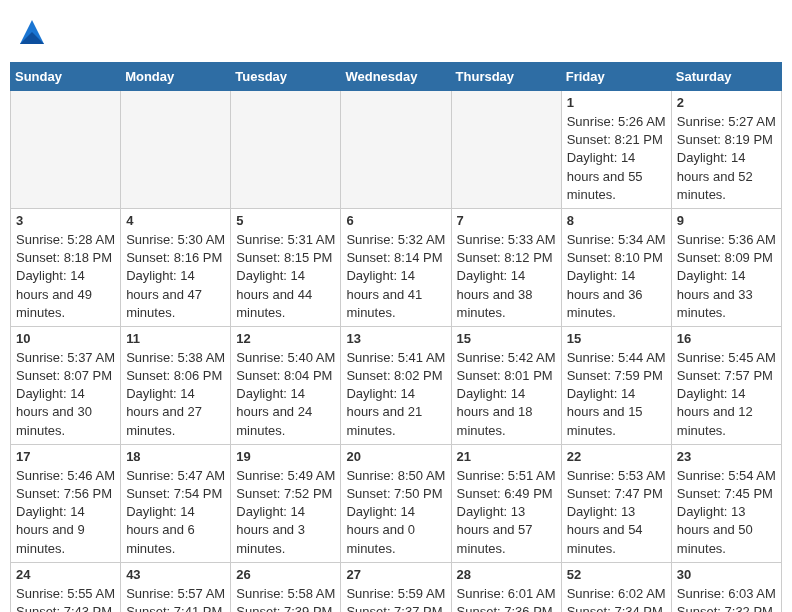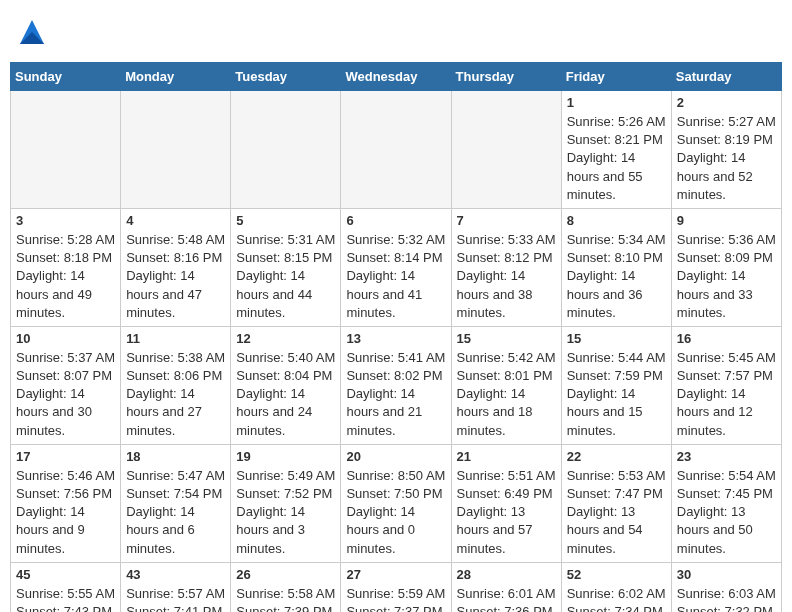--- a/index.html
+++ b/index.html
@@ -135,21 +135,21 @@
       </tr>
       <tr>
         <td>
           <span class="day-number">3</span>
           <div class="day-info">Sunrise: 5:28 AM
 Sunset: 8:18 PM
 Daylight: 14 hours and 49 minutes.</div>
         </td>
         <td>
           <span class="day-number">4</span>
-          <div class="day-info">Sunrise: 5:48 AM
+          <div class="day-info">Sunrise: 5:30 AM
 Sunset: 8:16 PM
 Daylight: 14 hours and 47 minutes.</div>
         </td>
         <td>
           <span class="day-number">5</span>
           <div class="day-info">Sunrise: 5:31 AM
 Sunset: 8:15 PM
 Daylight: 14 hours and 44 minutes.</div>
         </td>
         <td>
@@ -260,21 +260,21 @@
         </td>
         <td>
           <span class="day-number">23</span>
           <div class="day-info">Sunrise: 5:54 AM
 Sunset: 7:45 PM
 Daylight: 13 hours and 50 minutes.</div>
         </td>
       </tr>
       <tr>
         <td>
-          <span class="day-number">45</span>
+          <span class="day-number">24</span>
           <div class="day-info">Sunrise: 5:55 AM
 Sunset: 7:43 PM
 Daylight: 13 hours and 47 minutes.</div>
         </td>
         <td>
           <span class="day-number">43</span>
           <div class="day-info">Sunrise: 5:57 AM
 Sunset: 7:41 PM
 Daylight: 13 hours and 44 minutes.</div>
         </td>

